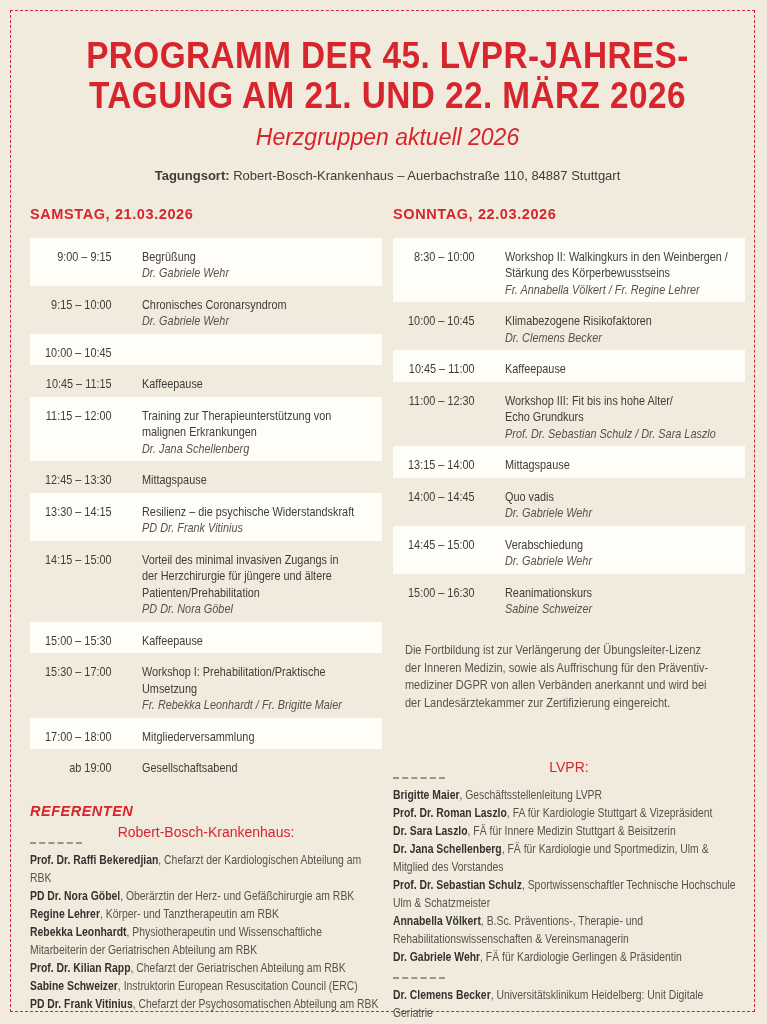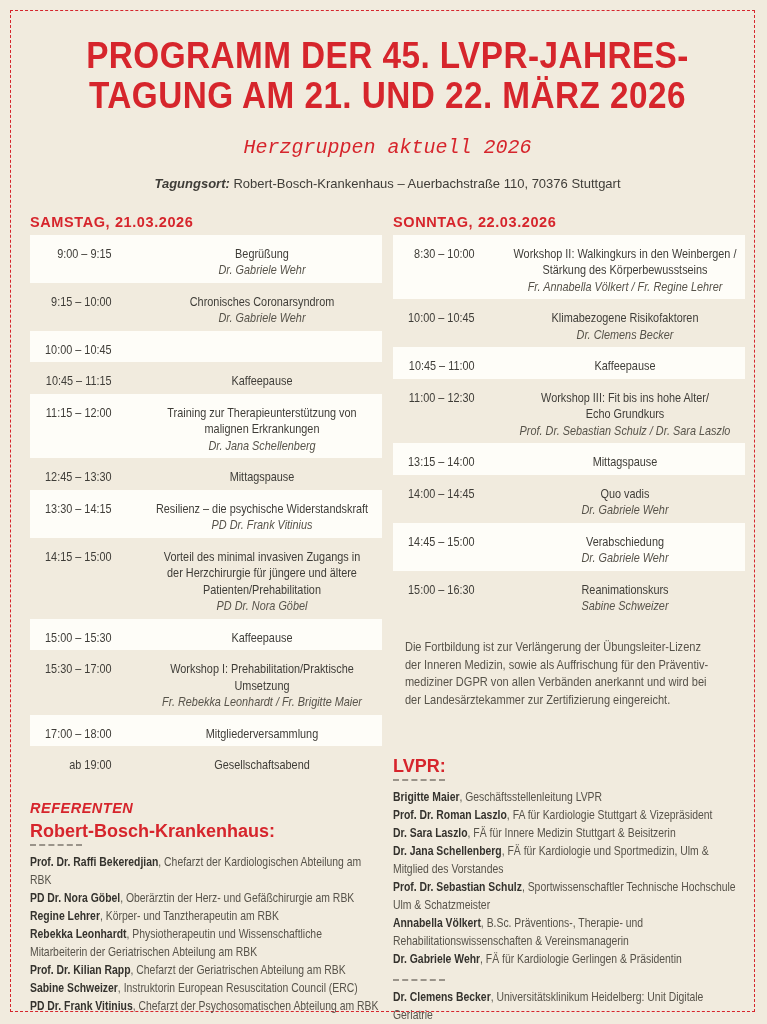--- a/index.html
+++ b/index.html
@@ -31,49 +31,49 @@
   .cx2{width:125%;transform:scaleX(0.80);transform-origin:0 0;}
   .cx9{width:111.1%;transform:scaleX(0.90);transform-origin:0 0;}
 
   .title{
     margin-top:36px;
     font-size:37px;line-height:1.08;
     font-weight:bold;color:var(--accent_red);
     text-align:center;letter-spacing:0.5px;
   }
   .subtitle{
-    margin-top:20px;
-    font-family:Liberation Mono, monospace;
+    margin-top:8px;
+    font-family:Liberation Sans, sans-serif;
     font-style:italic;font-weight:normal;
-    font-size:20px;color:var(--accent_red);
+    font-size:23px;color:var(--accent_red);
     text-align:center;
   }
   .venue{
     margin-top:17px;
     font-size:13px;text-align:center;color:var(--text_dark);
   }
-  .venue b{font-weight:bold;font-style:italic;}
+  .venue b{font-weight:bold;}
 
   .columns{
     display:grid;grid-template-columns:352px 1fr;column-gap:11px;
     margin-top:23px;
   }
   .day-header{
     color:var(--accent_red);font-weight:bold;
     font-size:14.5px;letter-spacing:0.6px;
-    margin-bottom:5px;
+    margin-bottom:16px;
   }
   .table{width:100%;}
   .row{display:flex;padding:11px 0 4px;}
   .row:nth-child(odd){background:var(--row_white);}
   .time{
     flex:0 0 96px;font-size:12.8px;line-height:16.5px;
     text-align:right;color:var(--text_dark);white-space:nowrap;
   }
-  .cell{flex:1;min-width:0;padding-left:16px;text-align:center;}
+  .cell{flex:1;min-width:0;padding-left:16px;}
   .item-title{
     font-size:12.8px;line-height:16.5px;color:var(--text_dark);
     white-space:pre-line;
   }
   .speaker{
     font-size:12.8px;line-height:16.5px;
     font-style:italic;color:var(--text_muted);
   }
   .speaker:empty{display:none;}
 
@@ -83,22 +83,22 @@
     white-space:pre-line;
   }
 
   .section{margin-top:22px;}
   .section-right{margin-top:48px;}
   .sec-title{
     color:var(--accent_red);font-weight:bold;
     font-size:14.5px;letter-spacing:0.5px;margin-bottom:5px;font-style:italic;
   }
   .sub-title{
-    color:var(--accent_red);font-weight:bold;
-    font-size:18px;margin-bottom:2px;
+    color:var(--accent_red);font-weight:normal;
+    font-size:14px;margin-bottom:2px;text-align:center;
   }
   .divider{
     width:52px;border-top:2px dashed var(--divider_gray);
     margin:2px 0 7px 0;height:0;
   }
   .entries p{
     font-size:13px;line-height:18px;color:var(--text_muted);
   }
   .entries b{font-weight:bold;color:#34322d;}
   .gast{margin-top:11px;}
@@ -107,21 +107,21 @@
 <body>
 
 <div class="page">
   <div class="frame"></div>
   <div class="inner">
 
     <h1 class="title cx9"><span>PROGRAMM DER 45. LVPR-JAHRES-</span><br><span>TAGUNG AM 21. UND 22. MÄRZ 2026</span></h1>
 
     <div class="subtitle">Herzgruppen aktuell 2026</div>
 
-    <div class="venue"><b>Tagungsort:</b><span> Robert-Bosch-Krankenhaus – Auerbachstraße 110, 70376 Stuttgart</span></div>
+    <div class="venue"><b>Tagungsort:</b><span> Robert-Bosch-Krankenhaus – Auerbachstraße 110, 84887 Stuttgart</span></div>
 
     <div class="columns">
 
       <div class="col">
         <div class="day-header">SAMSTAG, 21.03.2026</div>
         <div class="table">
           <div class="row">
               <div class="time cx">9:00 – 9:15</div>
               <div class="cell">
                 <div class="item-title cx">Begrüßung</div>

